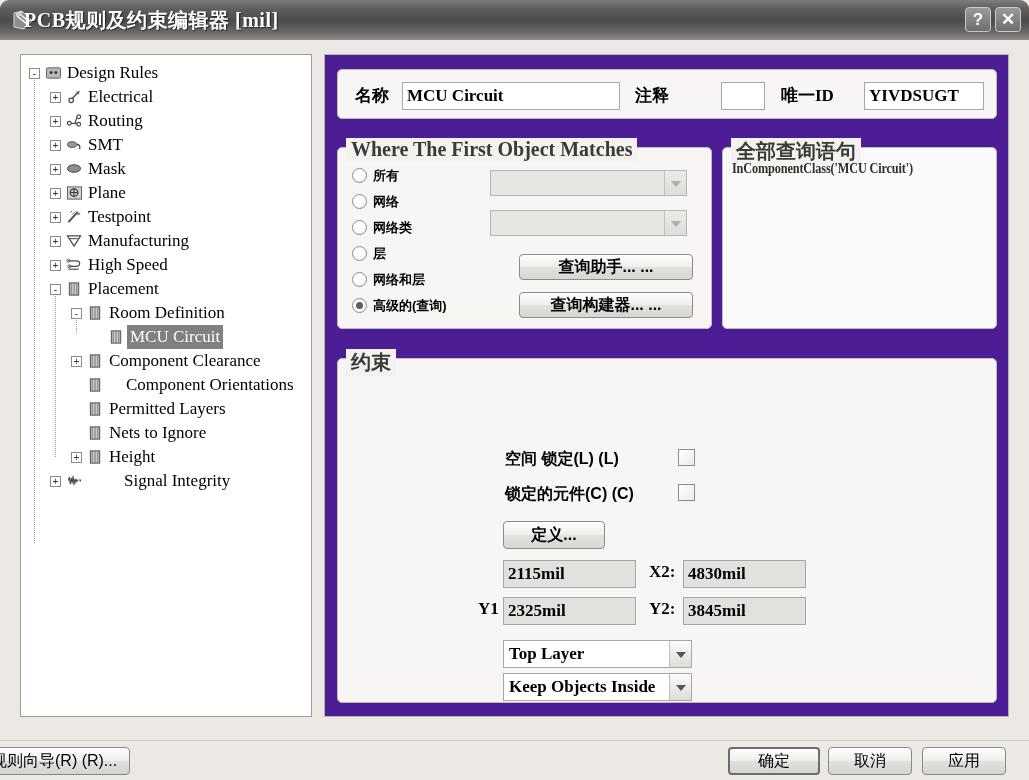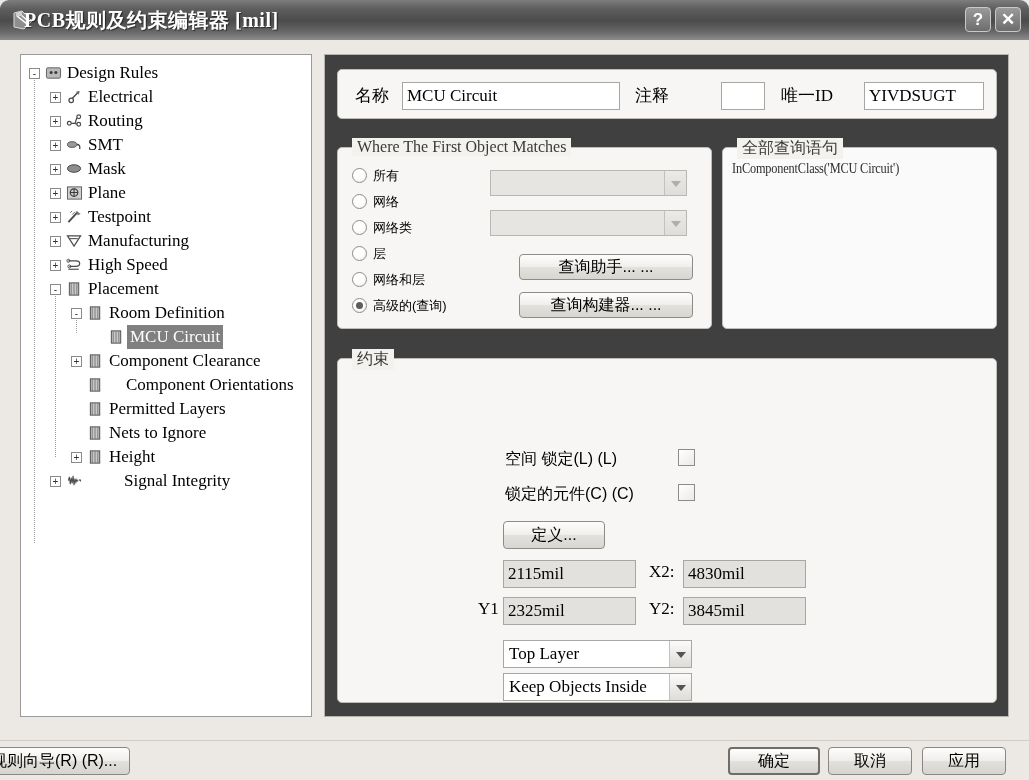--- a/index.html
+++ b/index.html
@@ -124,40 +124,41 @@
     position: absolute;
     border-left: 1px dotted #9b9b9b;
     width: 0;
   }
 
   
   #right-panel {
     position: absolute;
     left: 324px; top: 14px;
     width: 685px; height: 663px;
-    background: #404040;
+    background: #4c1d95;
     border: 1px solid #b6b4b0;
     box-sizing: border-box;
+    font-weight: bold;
   }
 
   
   .group {
     position: absolute;
     border: 1px solid #bfbdb9;
     border-radius: 5px;
     background: #f7f6f4;
     box-sizing: border-box;
   }
   .group > .caption {
     position: absolute;
-    top: -10px; left: 14px;
+    top: -10px; left: 8px;
     padding: 0 5px;
     background: #f3f2ef;
     font-family: "Liberation Serif", serif;
-    font-size: 16px;
+    font-size: 20px;
     color: #3a3a3a;
     white-space: nowrap;
   }
 
   .lbl {
     position: absolute;
     font-family: "Liberation Serif", serif;
     font-size: 17px;
     color: #000000;
     white-space: nowrap;

